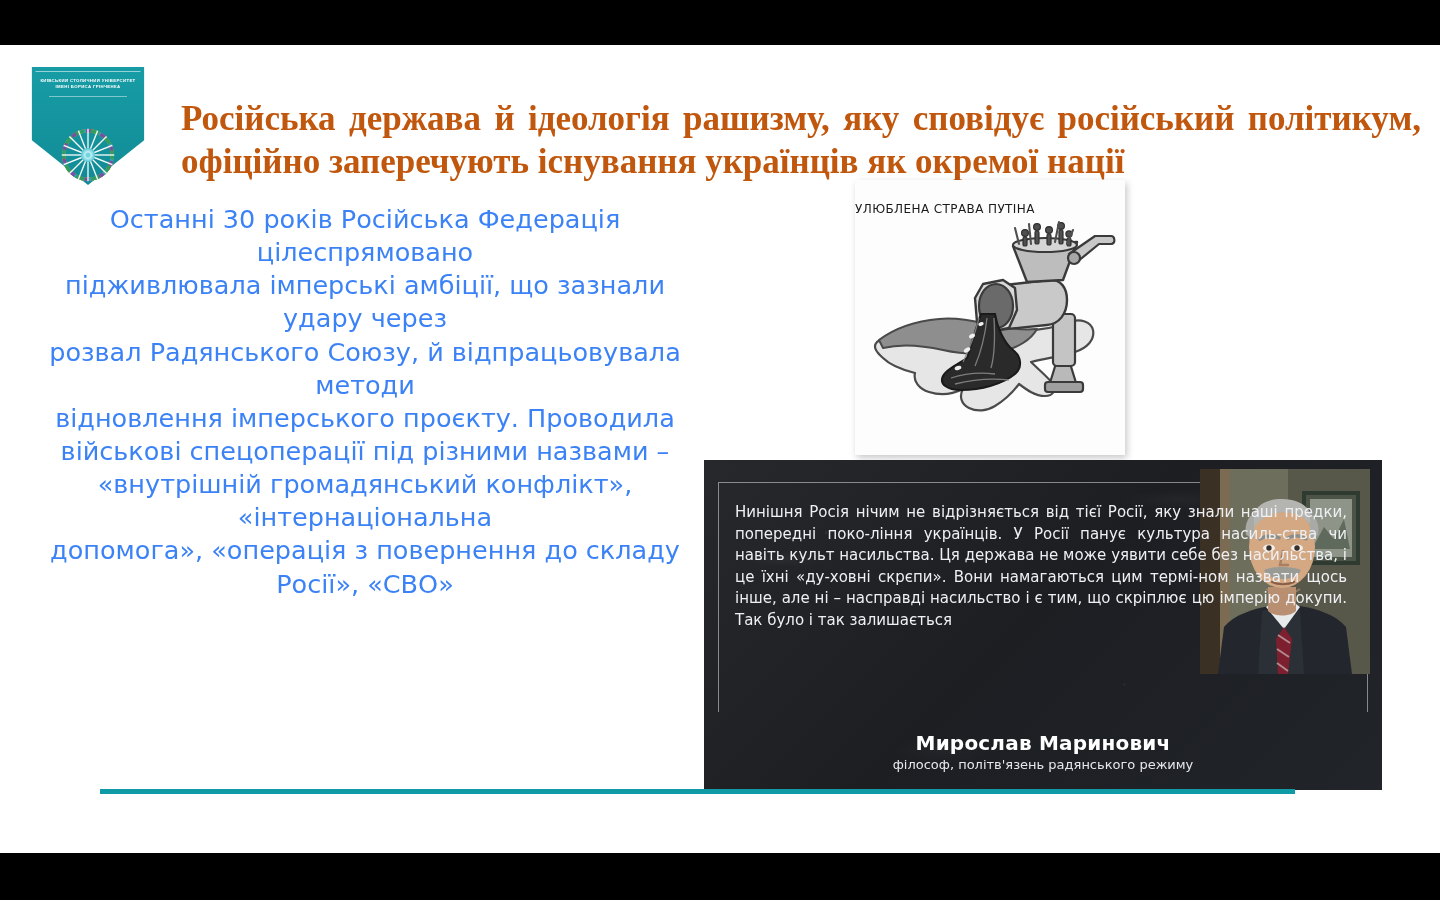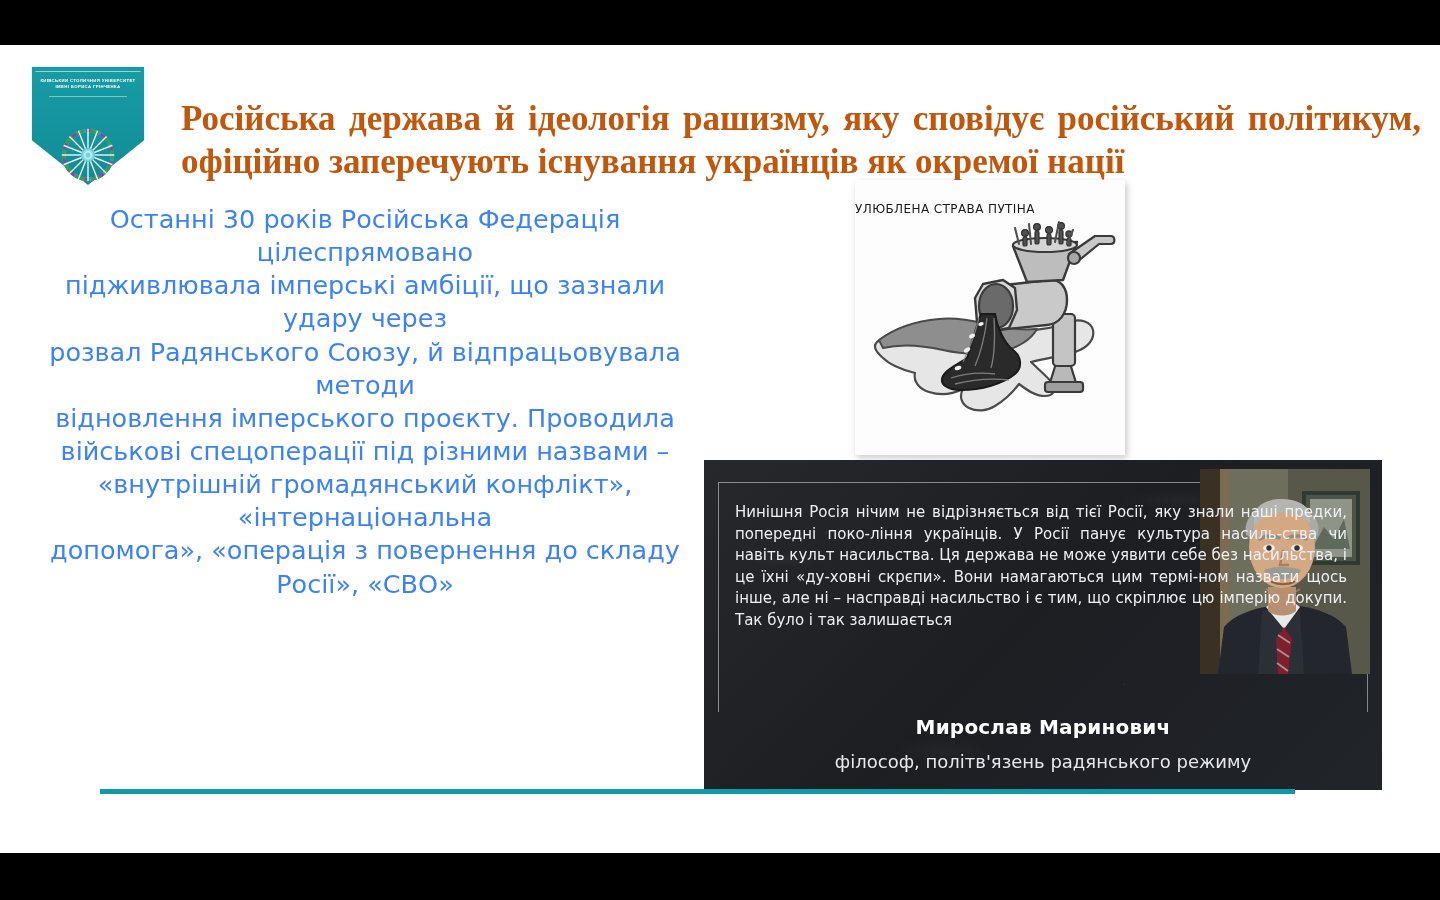--- a/index.html
+++ b/index.html
@@ -206,22 +206,22 @@
   #attr-name {
     display: block;
     color: #ffffff;
     font-size: 20px;
     font-weight: bold;
     letter-spacing: 0.2px;
   }
   #attr-role {
     display: block;
     color: #e6e8ec;
-    font-size: 18px;
-    margin-top: 12px;
+    font-size: 13px;
+    margin-top: 2px;
   }
 
   
   #teal-rule {
     position: absolute;
     left: 100px;
     top: 744px;
     width: 1195px;
     height: 5px;
     background: #0f9aa5;

